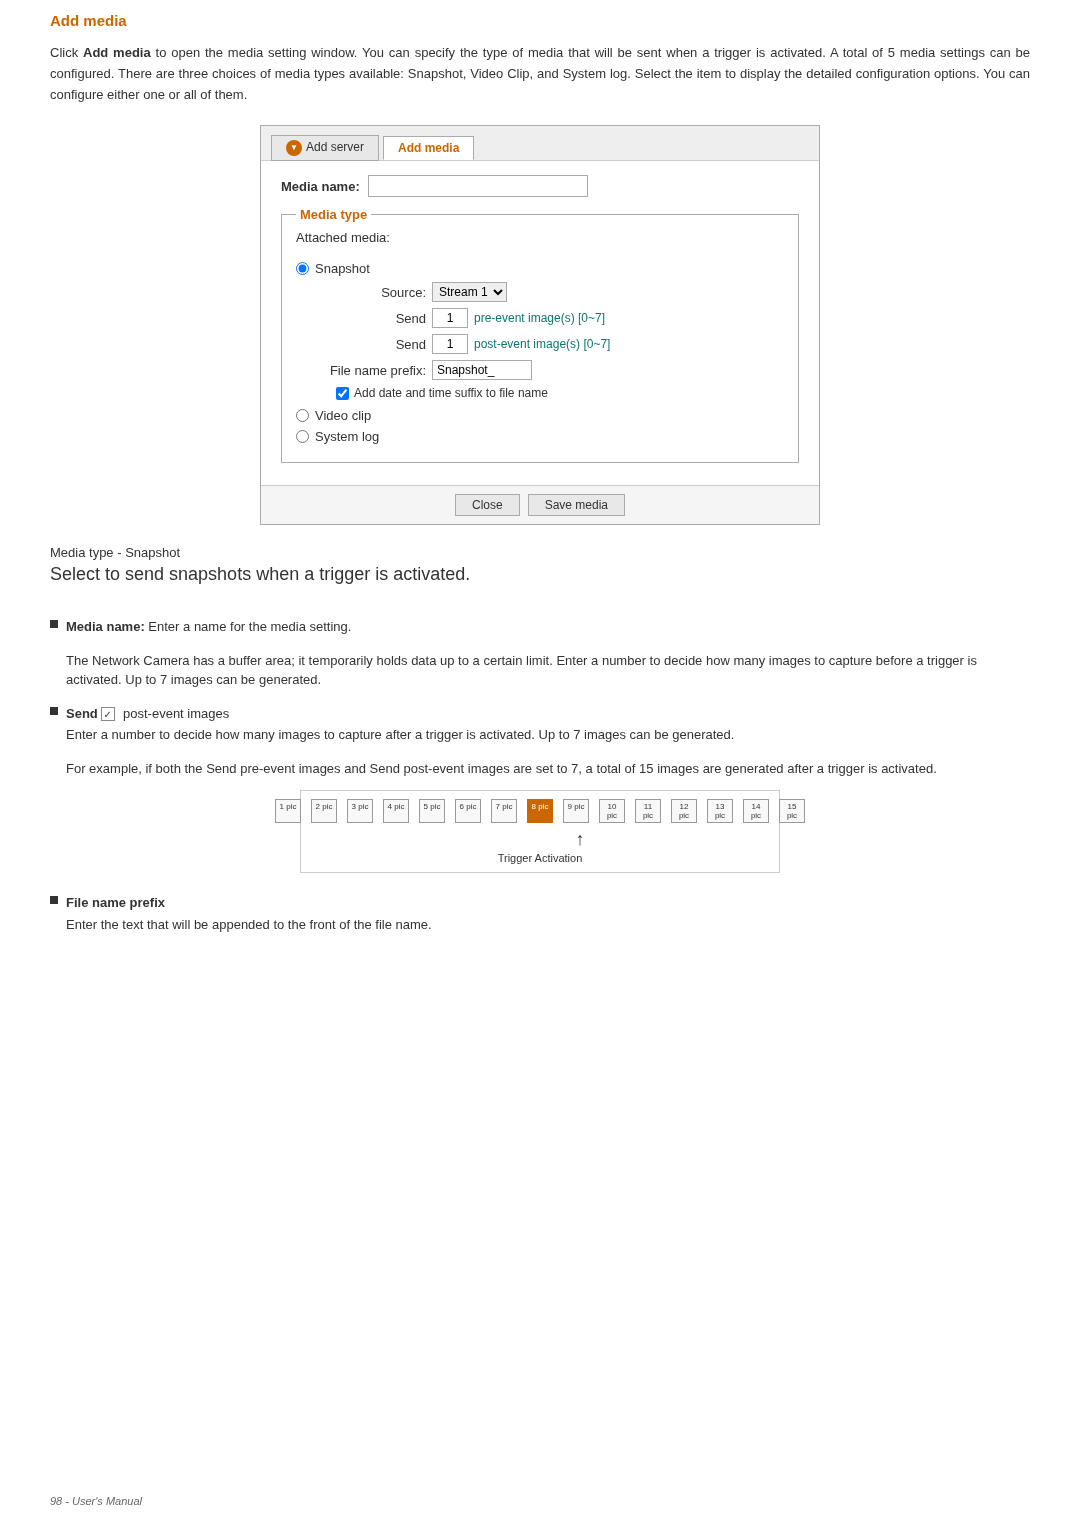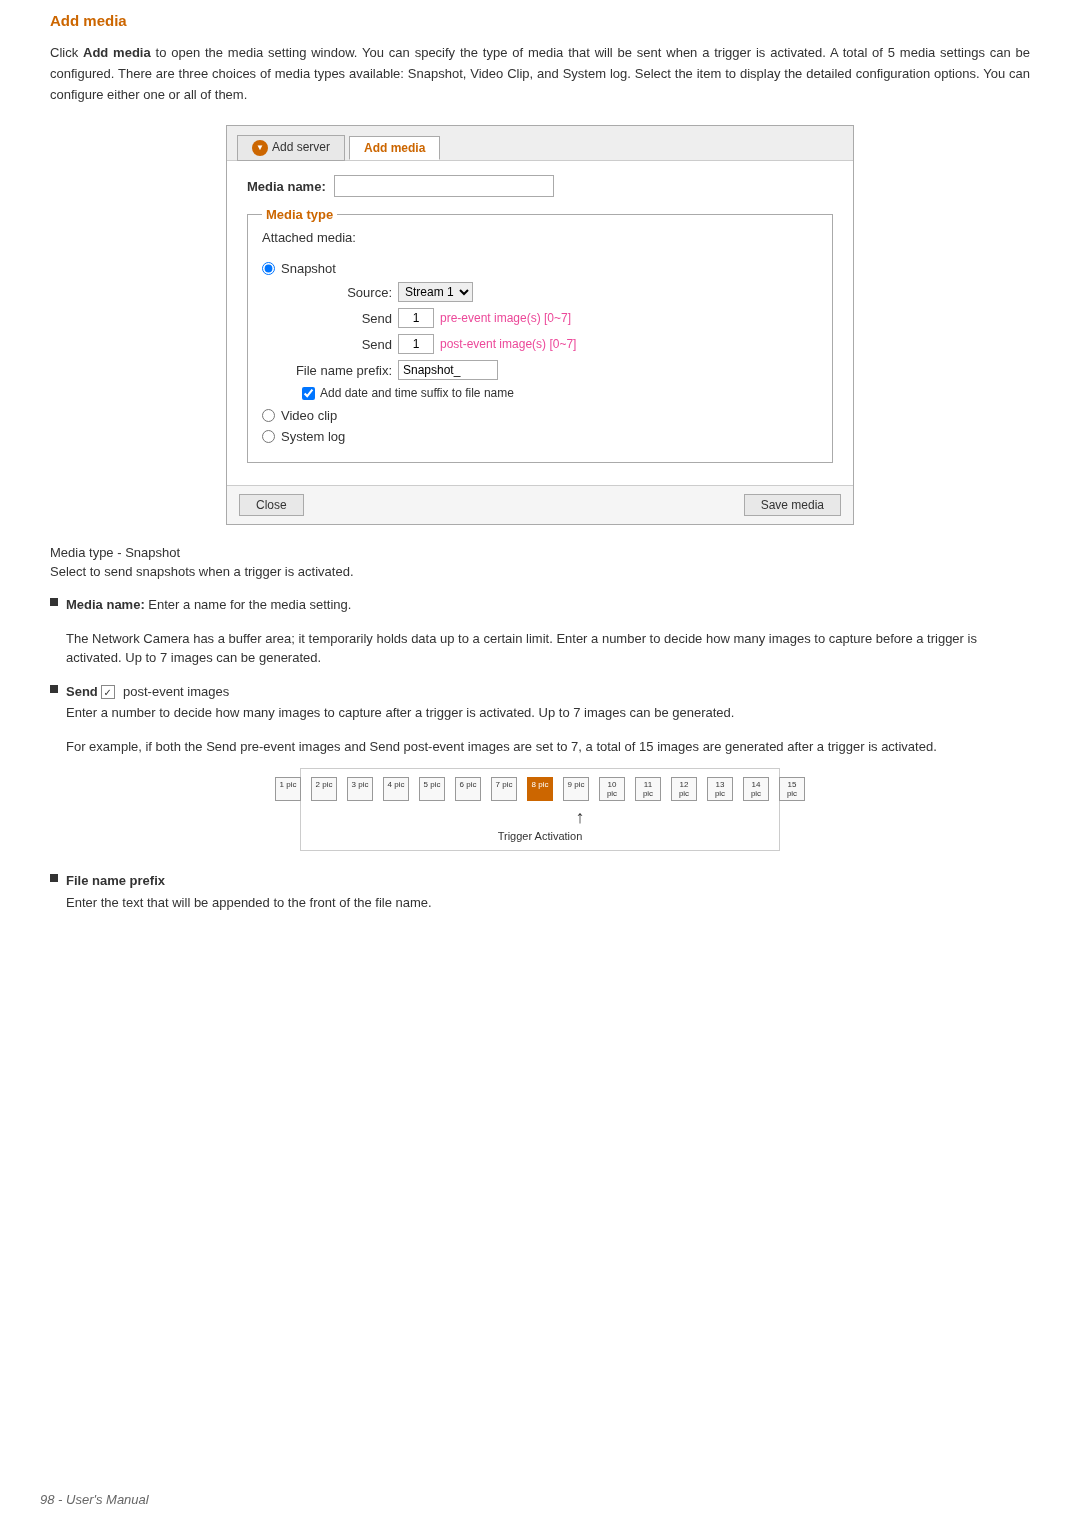--- a/index.html
+++ b/index.html
@@ -49,21 +49,21 @@
       margin-bottom: 20px;
       text-align: justify;
     }
     .intro-text strong {
       font-weight: bold;
     }
     
     .dialog-panel {
       border: 1px solid #aaa;
       background: #fff;
-      width: 628px;
+      width: 560px;
       margin: 0 auto 20px auto;
       padding: 0;
     }
     
     .tab-bar {
       display: flex;
       align-items: center;
       padding: 8px 10px 0 10px;
       border-bottom: 1px solid #ccc;
       background: #eee;
@@ -179,64 +179,64 @@
     }
     .stream-select {
       border: 1px solid #aaa;
       font-size: 12px;
       height: 20px;
       padding: 0 2px;
     }
     .event-label {
       margin-left: 6px;
       font-size: 12px;
-      color: #ec4899;
+      color: #0f766e;
     }
     .prefix-input {
       border: 1px solid #aaa;
       padding: 1px 4px;
       font-size: 12px;
       width: 100px;
       height: 20px;
     }
     .checkbox-row {
       display: flex;
       align-items: center;
       font-size: 12px;
       margin-top: 4px;
     }
     .checkbox-row input[type="checkbox"] {
       margin-right: 5px;
     }
     
     .panel-footer {
       display: flex;
-      justify-content: space-between;
+      justify-content: center;
       padding: 8px 12px 8px 12px;
       border-top: 1px solid #ccc;
       background: #f5f5f5;
       gap: 8px;
     }
     .btn {
       padding: 3px 16px;
       font-size: 12px;
       border: 1px solid #aaa;
       background: #e8e8e8;
       cursor: pointer;
       color: #333;
     }
     
     .section-heading {
       font-size: 13px;
       font-weight: normal;
       margin-bottom: 4px;
     }
     .section-desc {
-      font-size: 13px;
-      margin-bottom: 16px;
+      font-size: 18px;
+      margin-bottom: 32px;
     }
     .bullet-section {
       margin-bottom: 14px;
     }
     .bullet-item {
       display: flex;
       align-items: flex-start;
       margin-bottom: 2px;
     }
     .bullet-square {
@@ -299,22 +299,22 @@
     }
     .trigger-label-row {
       text-align: center;
       font-size: 11px;
       color: #333;
     }
     
     .page-footer {
       position: absolute;
       bottom: 20px;
-      left: 40px;
-      font-size: 13px;
+      left: 50px;
+      font-size: 11px;
       color: #666;
       font-style: italic;
     }
     .checkbox-img {
       display: inline-block;
       width: 14px;
       height: 14px;
       border: 1px solid #888;
       background: #fff;
       vertical-align: middle;

